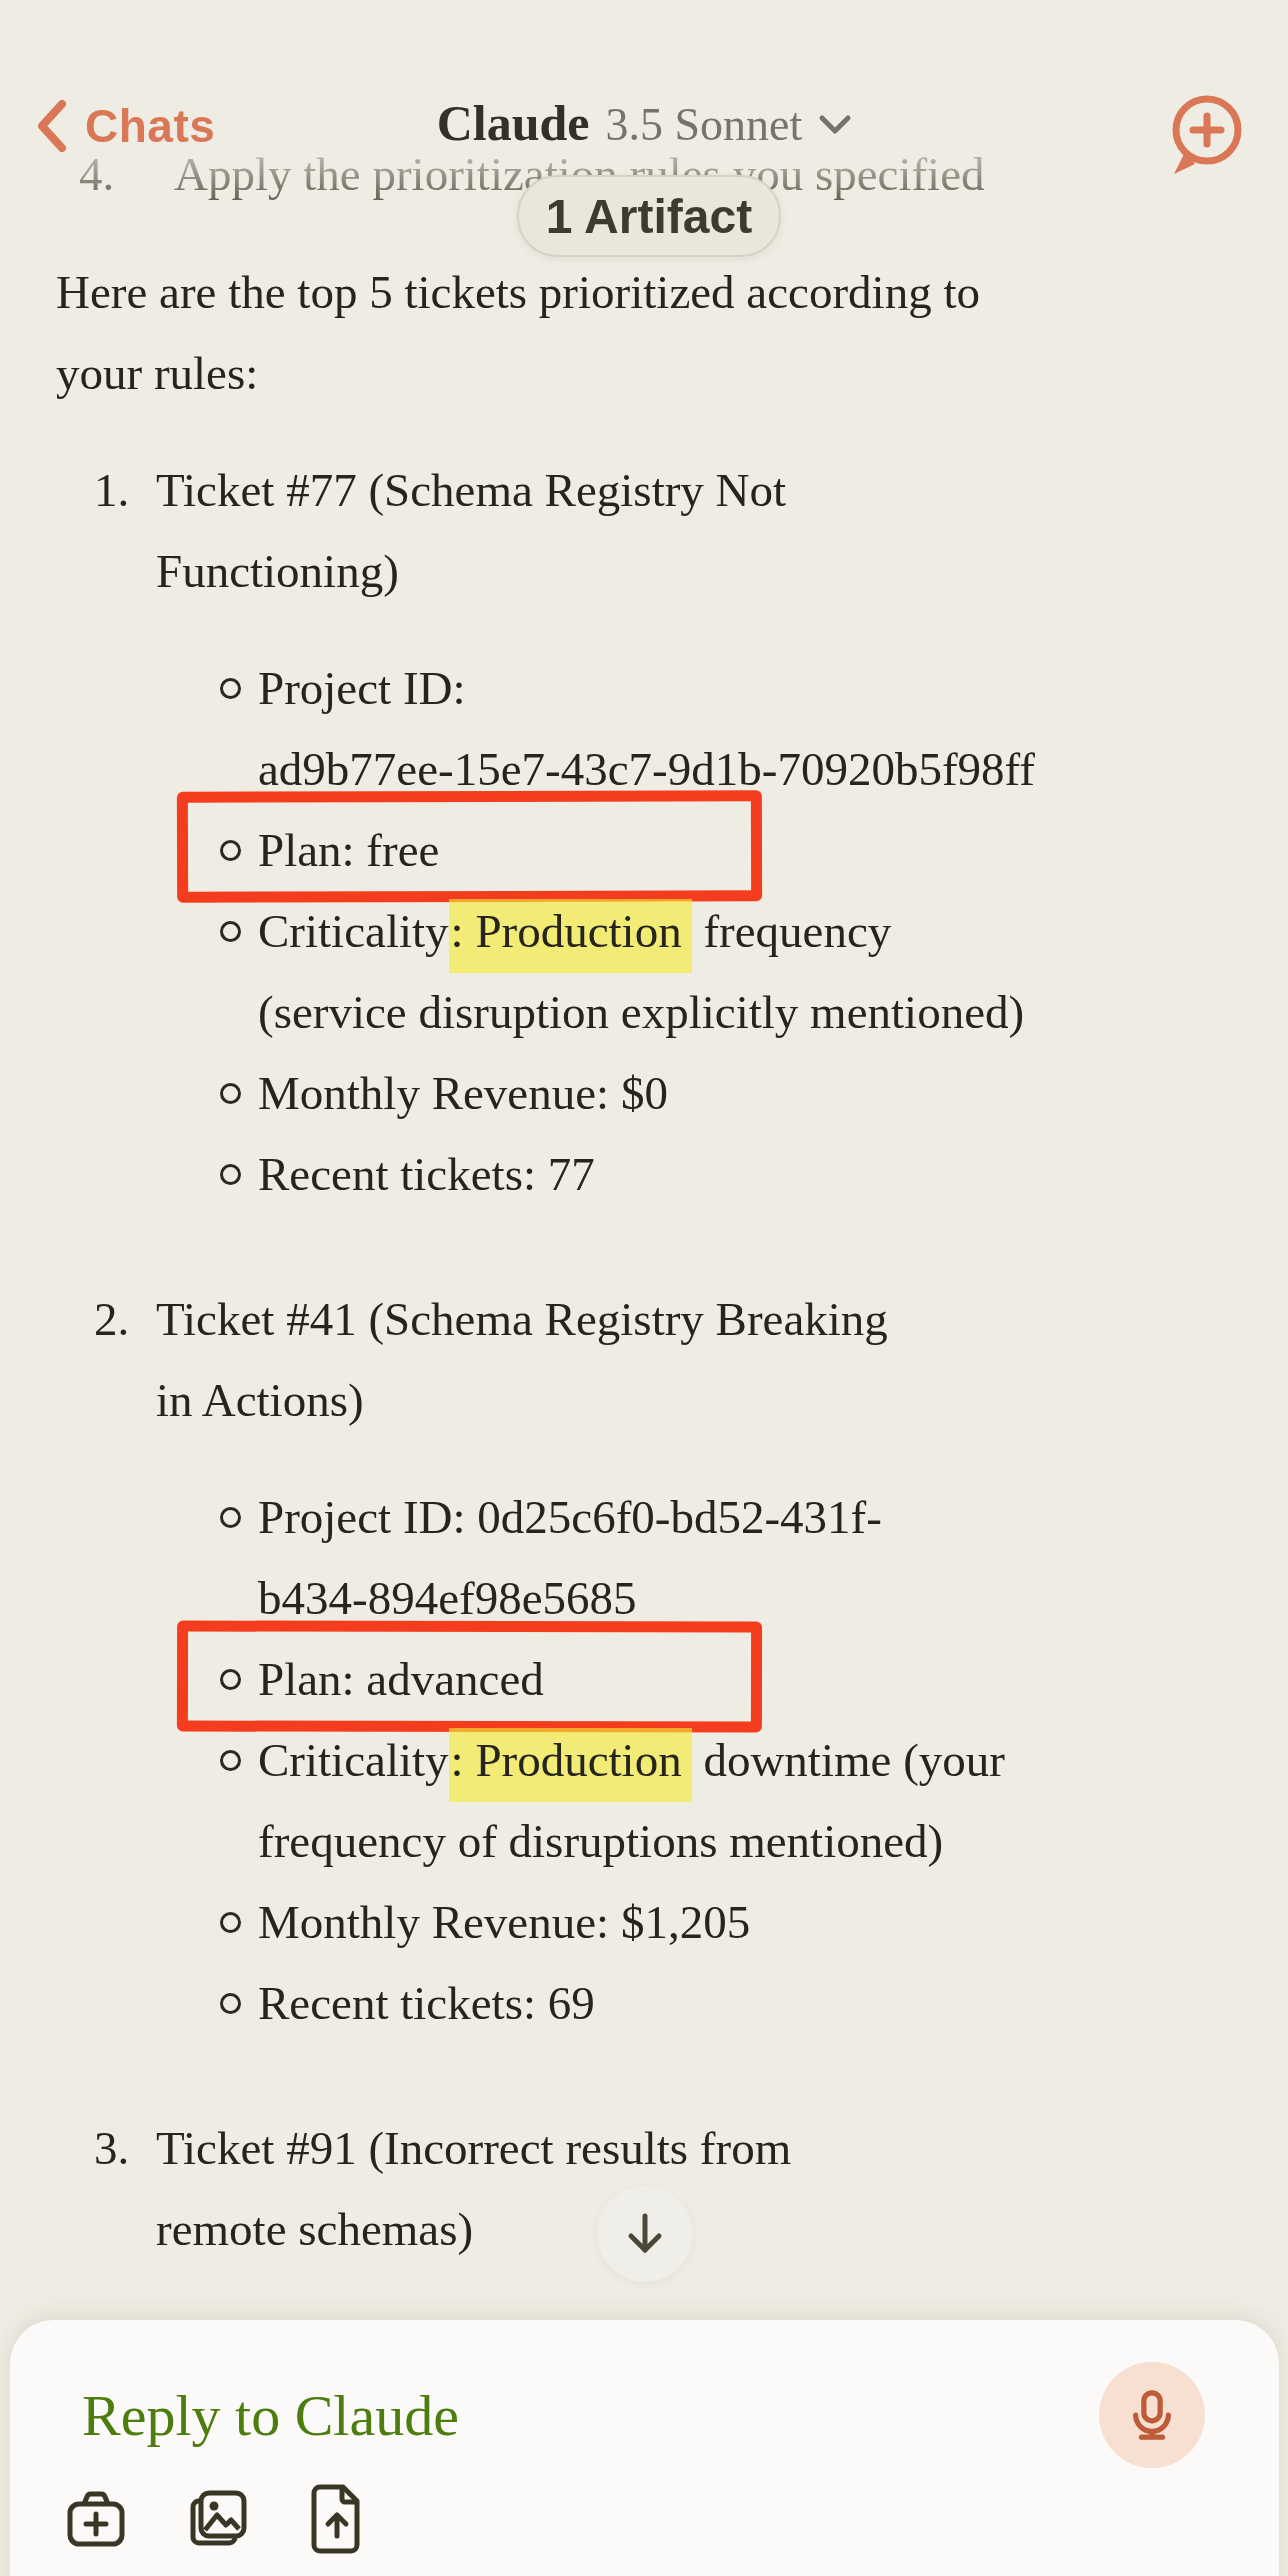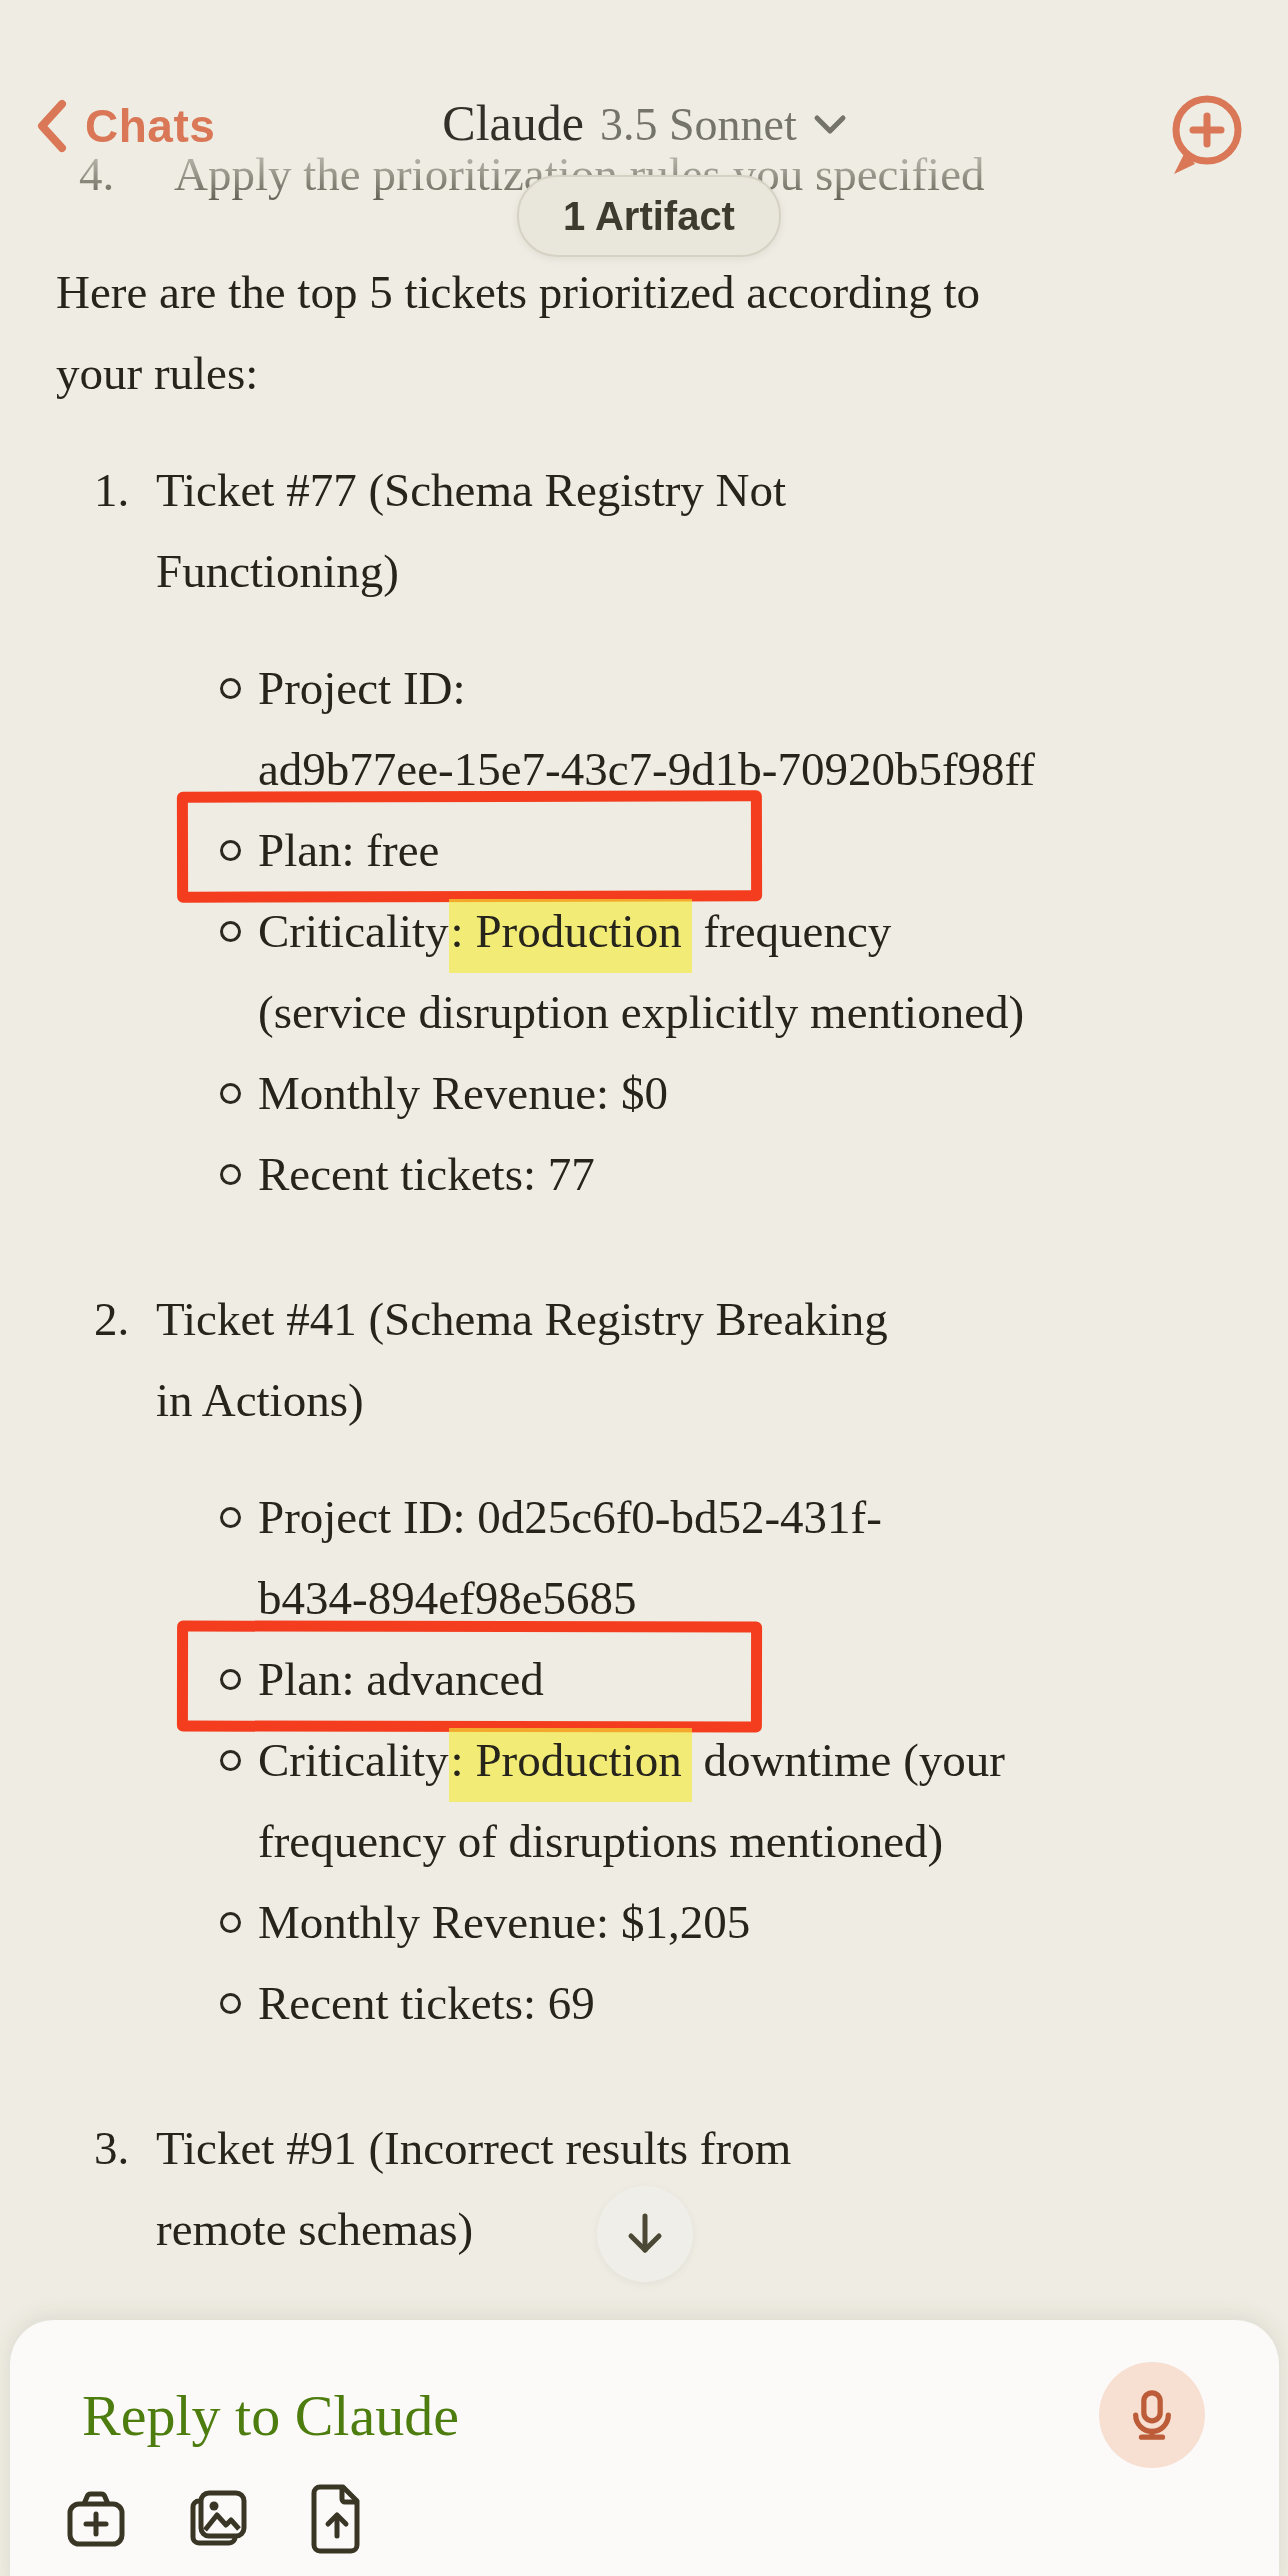--- a/index.html
+++ b/index.html
@@ -6,39 +6,39 @@
   .screen{
     position:relative;width:1289px;height:2576px;overflow:hidden;
     background:#EFEDE3;
     font-family:"Liberation Serif",serif;color:#26241B;
   }
   
   .header{position:absolute;top:0;left:0;right:0;height:150px;z-index:20;margin-top:36px;}
   .back-btn{position:absolute;left:35px;top:60px;display:flex;align-items:center;gap:16px;cursor:pointer;}
   .back-label{font-family:"Liberation Sans",sans-serif;font-size:46px;font-weight:600;color:#D97757;letter-spacing:0.5px;}
   .title-group{position:absolute;left:0;right:0;top:58px;display:flex;justify-content:center;align-items:baseline;gap:16px;}
-  .title-main{font-size:50px;font-weight:400;color:#33302A;}
+  .title-main{font-size:50px;font-weight:700;color:#33302A;}
   .title-model{font-size:46px;color:#75746A;}
   .title-chev{position:relative;top:-4px;}
   .newchat-btn{position:absolute;right:42px;top:56px;cursor:pointer;}
   
   .content{position:absolute;inset:0;z-index:5;}
   .line{line-height:81px;font-size:47px;white-space:nowrap;}
   .fade-line{
     position:relative;height:81px;margin-top:134px;color:#3E3C30;
     -webkit-mask-image:linear-gradient(180deg,rgba(0,0,0,.12) 0%,rgba(0,0,0,.45) 45%,rgba(0,0,0,.95) 100%);
     mask-image:linear-gradient(180deg,rgba(0,0,0,.12) 0%,rgba(0,0,0,.45) 45%,rgba(0,0,0,.95) 100%);
   }
   .fade-num{position:absolute;left:79px;}
   .fade-text{position:absolute;left:174px;}
   .artifact-pill{
     position:absolute;left:517px;top:175px;width:260px;height:78px;z-index:12;
     background:#E9E7DB;border:2px solid #D5D2C4;border-radius:40px;
     display:flex;align-items:center;justify-content:center;
-    font-family:"Liberation Sans",sans-serif;font-size:40px;font-weight:600;color:#3D3B2E;
+    font-family:"Liberation Sans",sans-serif;font-size:48px;font-weight:600;color:#3D3B2E;
     box-shadow:0 2px 8px rgba(0,0,0,.07);cursor:pointer;
   }
   
   .intro{margin:37px 0 36px 56px;}
   ol.tickets{list-style:none;margin:0 0 0 94px;padding:0;}
   ol.tickets > li{position:relative;padding-left:62px;}
   ol.tickets > li + li{margin-top:64px;}
   .onum{position:absolute;left:0;top:0;}
   ul.subs{list-style:none;margin:36px 0 0 64px;padding:0;}
   ul.subs > li{position:relative;padding-left:38px;}

